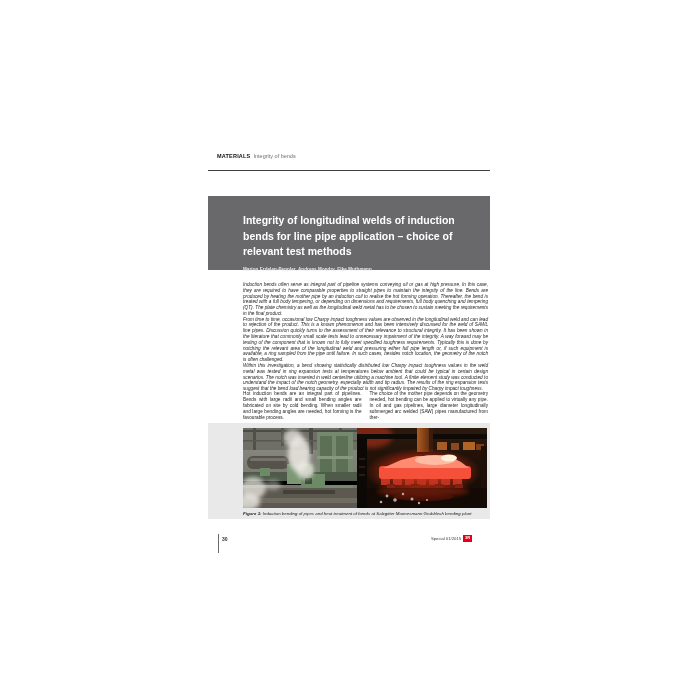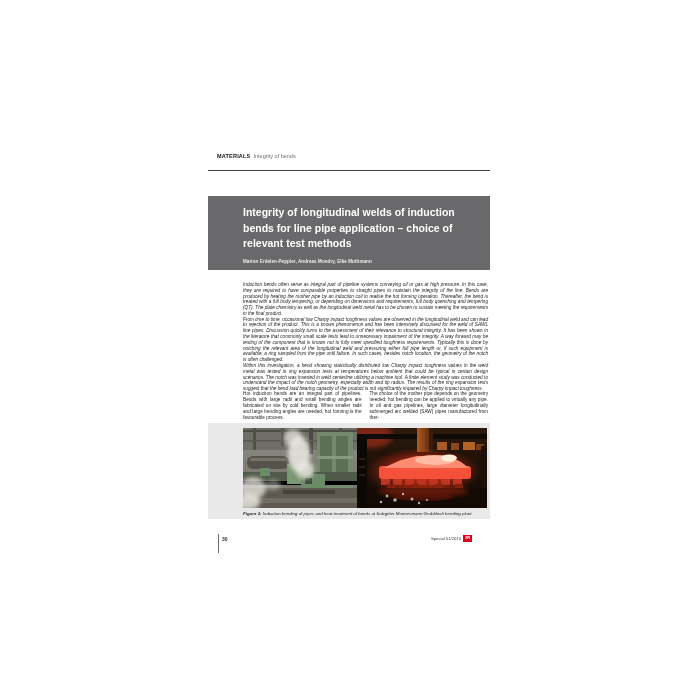--- a/index.html
+++ b/index.html
@@ -8,21 +8,21 @@
   .abs{position:absolute;}
 
   
   #kicker{left:217px;top:153px;font-size:5.5px;color:#000;}
   #kicker .section{font-weight:bold;letter-spacing:.2px;color:#111;}
   #kicker .topic{color:#6f6f6f;margin-left:3px;}
   #header-rule{left:208px;top:170px;width:282px;height:1px;background:#3f3f3f;}
 
   
   #title-banner{left:208px;top:196px;width:282px;height:74px;background:#69696b;box-sizing:border-box;
-                padding:9px 6px 0 35px;}
+                padding:17px 6px 0 35px;}
   #article-title{color:#ffffff;font-weight:bold;font-size:10.5px;line-height:15.5px;width:240px;}
   #article-authors{color:#ededed;font-weight:bold;font-size:4.5px;margin-top:7px;letter-spacing:.1px;}
 
   
   #abstract{left:243px;top:282px;width:245px;font-style:italic;font-size:4.7px;line-height:5.78px;
             color:#1c1c1c;text-align:justify;}
   #abstract p{margin:0;}
 
   
   #body-columns{left:243px;top:391px;width:245px;display:flex;gap:8px;}

